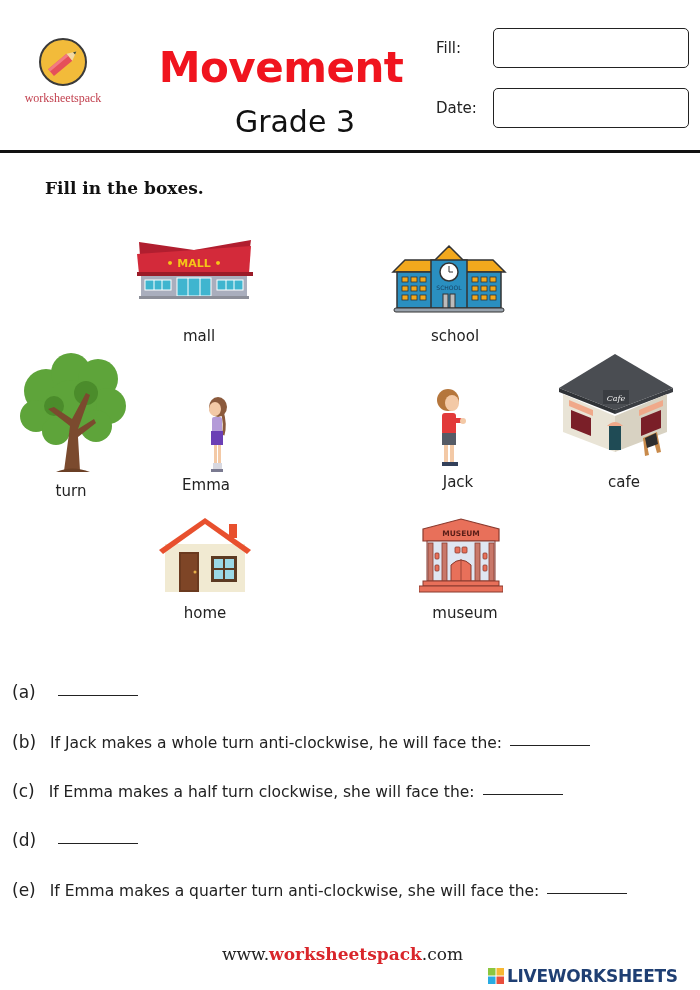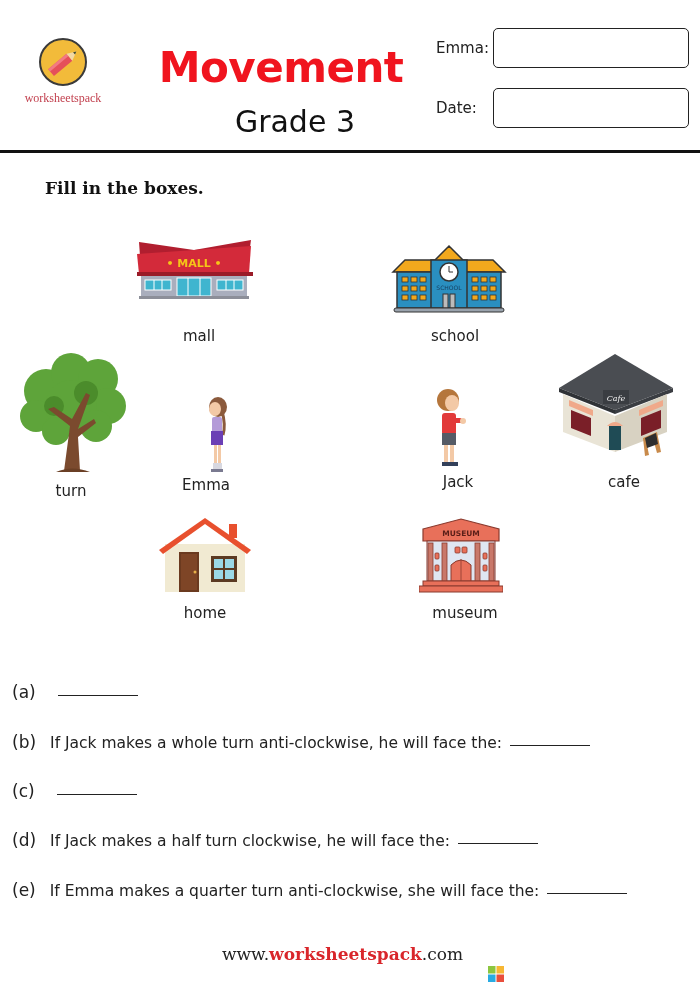--- a/index.html
+++ b/index.html
@@ -47,21 +47,21 @@
       <polygon points="33,21 42,25.5 33,30" fill="#f3d9a4"></polygon>
       <polygon points="39,24 42,25.5 39,27" fill="#3b4a32"></polygon>
     </g>
   </svg>
 </div>
 <div class="abs logo-text">worksheetspack</div>
 
 <div class="abs title">Movement</div>
 <div class="abs grade">Grade 3</div>
 
-<div class="abs field-label name-label">Emma:</div>
+<div class="abs field-label name-label">Fill:</div>
 <div class="abs field-box name-box"></div>
 <div class="abs field-label date-label">Date:</div>
 <div class="abs field-box date-box"></div>
 
 <div class="abs header-rule"></div>
 
 <div class="abs instruction">Fill in the boxes.</div>
 
 <div class="abs" style="left:135px; top:240px;">
   <svg class="pic" width="118" height="60" viewBox="0 0 118 60">
@@ -242,37 +242,38 @@
   <span class="letter">(a)</span>
   <span class="blank"></span>
 </div>
 <div class="abs question" style="top:732px;">
   <span class="letter">(b)</span>
   <span>If Jack makes a whole turn anti-clockwise, he will face the:</span>
   <span class="blank"></span>
 </div>
 <div class="abs question" style="top:781px;">
   <span class="letter">(c)</span>
+  <span>If Emma makes a half turn clockwise, she will face the:</span>
   <span class="blank"></span>
 </div>
 <div class="abs question" style="top:830px;">
   <span class="letter">(d)</span>
-  <span>If Jack makes a half turn clockwise, he will face the:</span>
   <span class="blank"></span>
 </div>
 <div class="abs question" style="top:880px;">
   <span class="letter">(e)</span>
   <span>If Emma makes a quarter turn anti-clockwise, she will face the:</span>
   <span class="blank"></span>
 </div>
 
 <div class="abs footer-url">
   <span>www.</span><span class="brand">worksheetspack</span><span>.com</span>
 </div>
 
 <div class="abs lw">
   <svg width="16" height="16" viewBox="0 0 16 16">
     <rect x="0" y="0" width="7.5" height="7.5" fill="#8cc63f"></rect>
     <rect x="8.5" y="0" width="7.5" height="7.5" fill="#f7b733"></rect>
     <rect x="0" y="8.5" width="7.5" height="7.5" fill="#29abe2"></rect>
     <rect x="8.5" y="8.5" width="7.5" height="7.5" fill="#e94e3c"></rect>
   </svg>
+  <span class="lw-text">LIVEWORKSHEETS</span>
 </div>
 
 </body></html>

